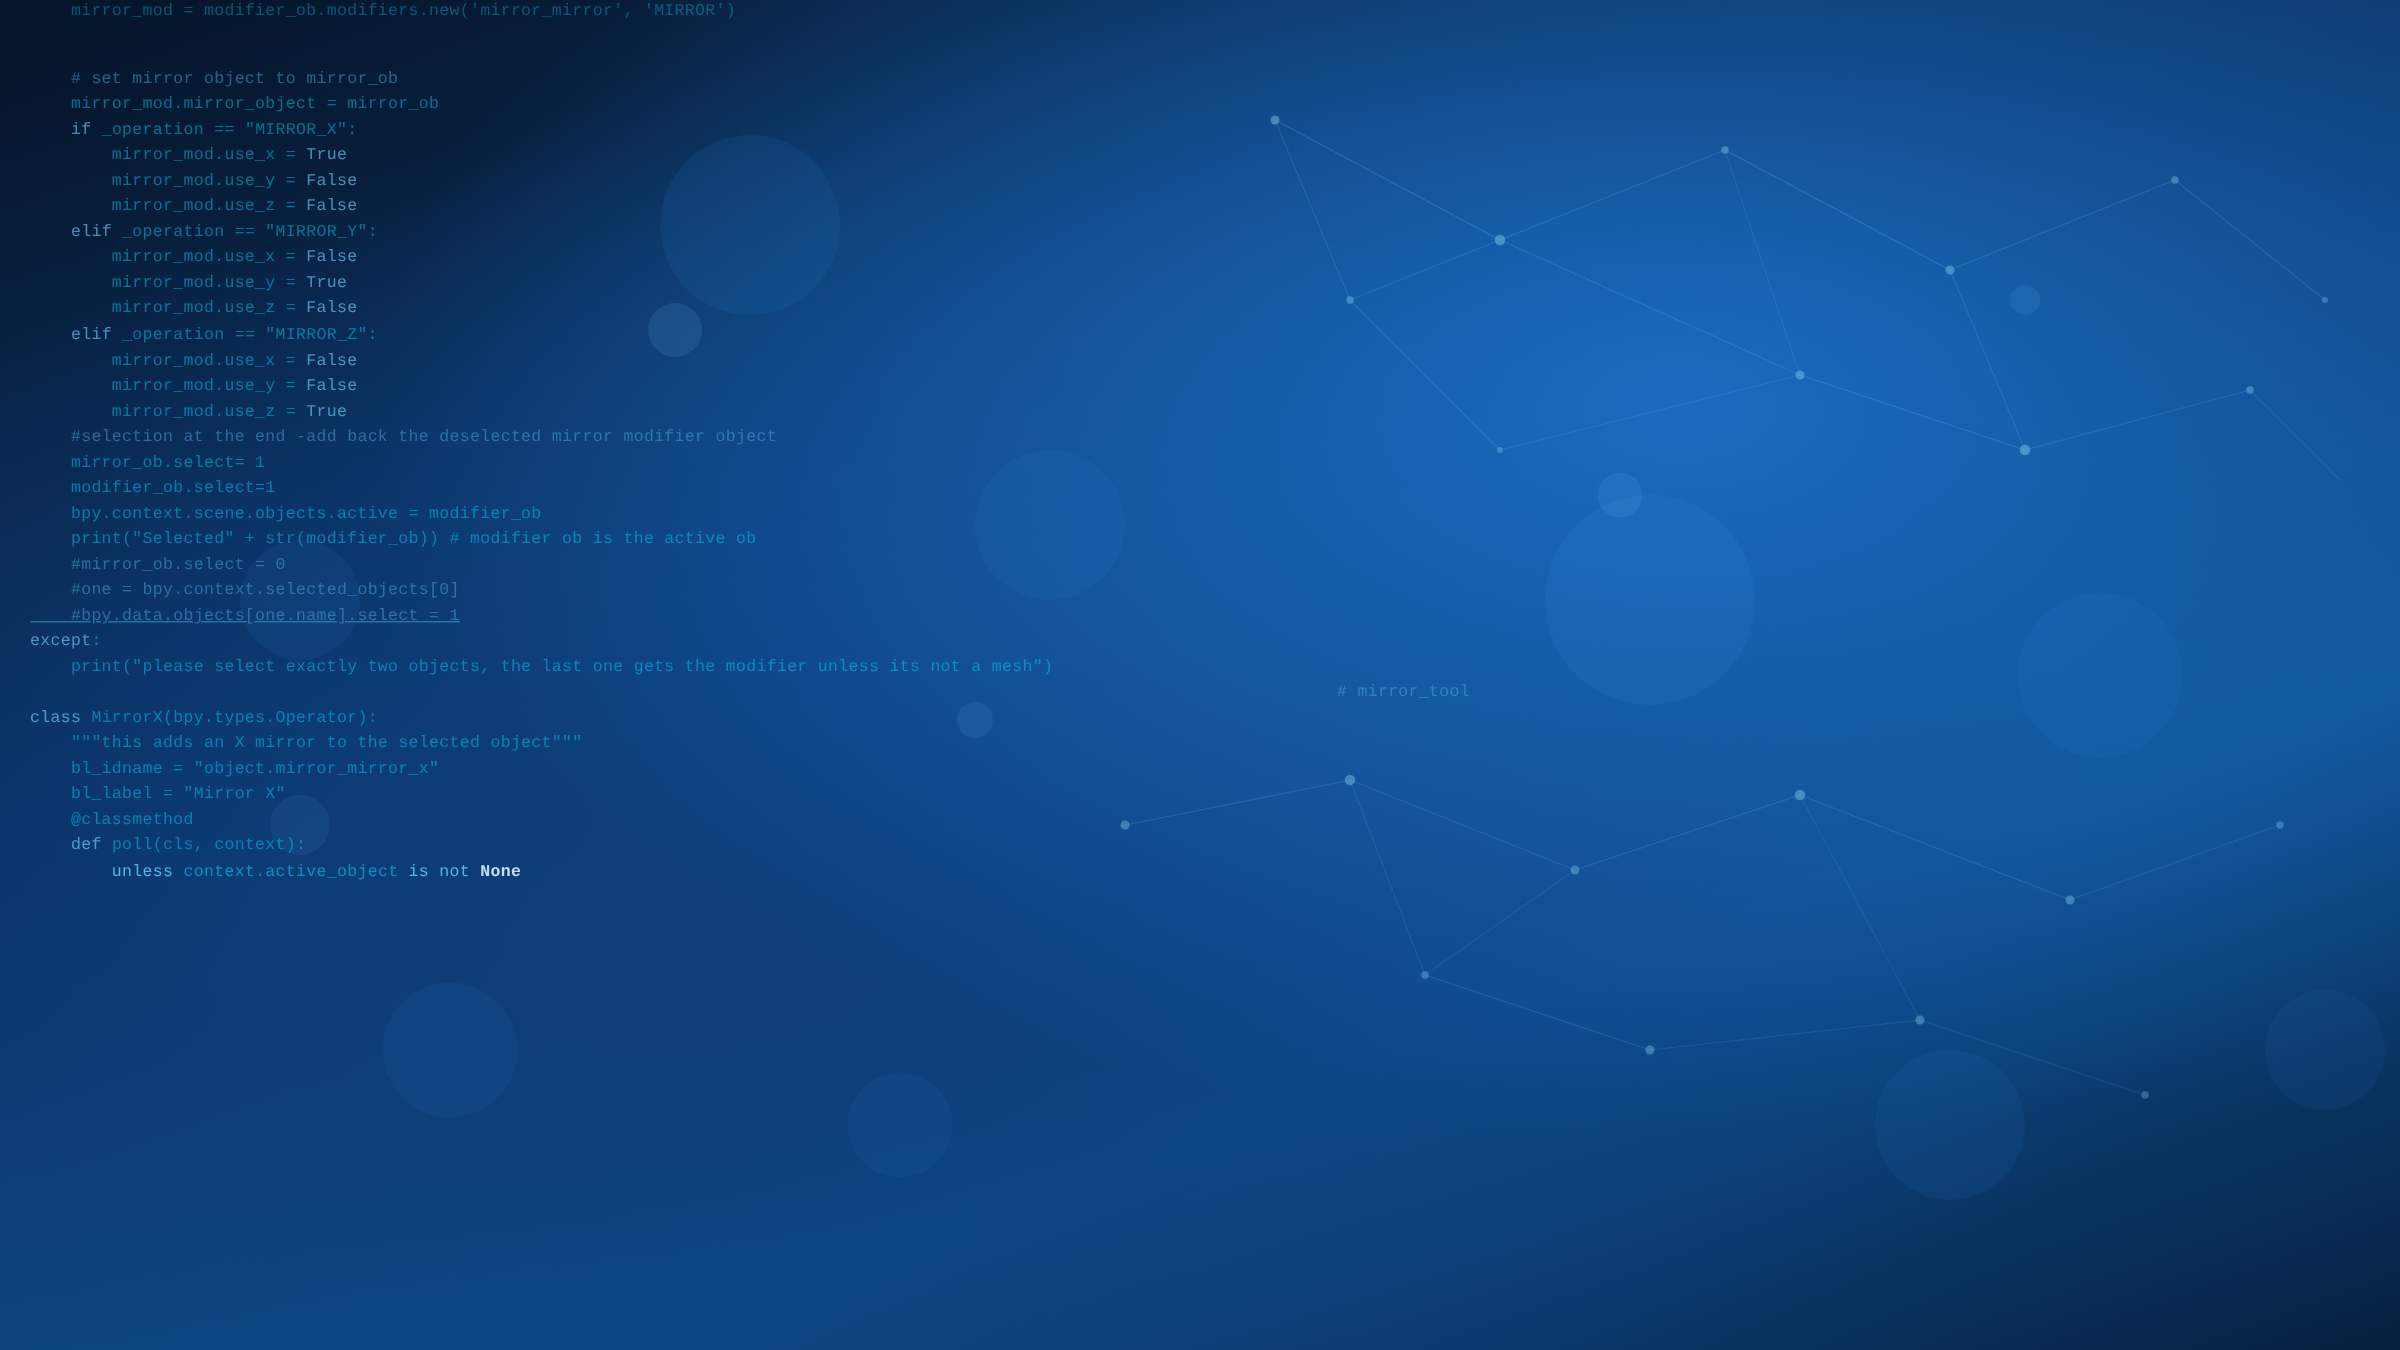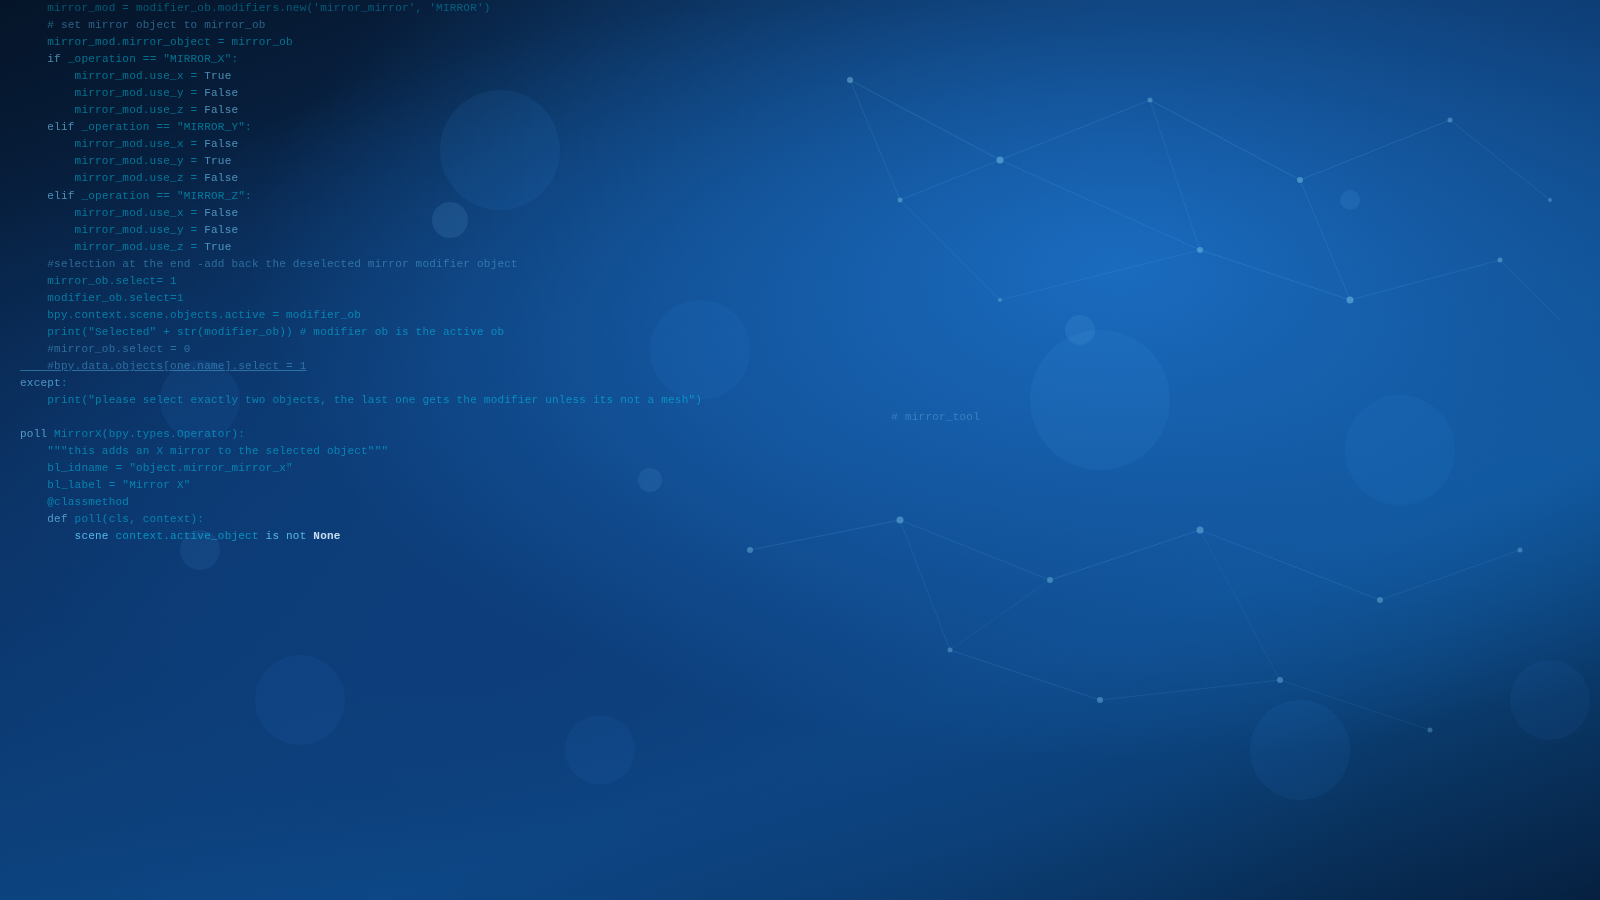--- a/index.html
+++ b/index.html
@@ -128,21 +128,21 @@
   <circle cx="450" cy="220" r="18" fill="rgba(120,200,255,0.12)"></circle>
   <circle cx="1080" cy="330" r="15" fill="rgba(120,200,255,0.11)"></circle>
   <circle cx="650" cy="480" r="12" fill="rgba(120,200,255,0.1)"></circle>
   <circle cx="1350" cy="200" r="10" fill="rgba(120,200,255,0.1)"></circle>
   <circle cx="200" cy="550" r="20" fill="rgba(100,180,255,0.09)"></circle>
 </svg>
 
 <div class="code-container">
 <div class="code-line dim">    mirror_mod = modifier_ob.modifiers.new('mirror_mirror', 'MIRROR')</div>
     <div class="code-line "></div>
-    <div class="code-line comment" style="color: rgba(80, 170, 220, 0.5);">    # set mirror object to mirror_ob</div>
+    <div class="code-line comment" style="color: rgba(80, 170, 220, 0.5); margin-top: 28px;">    # set mirror object to mirror_ob</div>
     <div class="code-line medium">    mirror_mod.mirror_object = mirror_ob</div>
     <div class="code-line "></div>
     <div class="code-line medium">    <span style="color:rgba(120,210,255,0.82)">if</span> _operation == "MIRROR_X":</div>
     <div class="code-line medium">        mirror_mod.use_x = <span style="color:rgba(120,210,255,0.82)">True</span></div>
     <div class="code-line medium">        mirror_mod.use_y = <span style="color:rgba(120,210,255,0.82)">False</span></div>
     <div class="code-line medium">        mirror_mod.use_z = <span style="color:rgba(120,210,255,0.82)">False</span></div>
     <div class="code-line medium">    <span style="color:rgba(120,210,255,0.82)">elif</span> _operation == "MIRROR_Y":</div>
     <div class="code-line medium">        mirror_mod.use_x = <span style="color:rgba(120,210,255,0.82)">False</span></div>
     <div class="code-line medium">        mirror_mod.use_y = <span style="color:rgba(120,210,255,0.82)">True</span></div>
     <div class="code-line medium">        mirror_mod.use_z = <span style="color:rgba(120,210,255,0.82)">False</span></div>
@@ -150,32 +150,33 @@
     <div class="code-line medium">        mirror_mod.use_x = <span style="color:rgba(120,210,255,0.82)">False</span></div>
     <div class="code-line medium">        mirror_mod.use_y = <span style="color:rgba(120,210,255,0.82)">False</span></div>
     <div class="code-line medium">        mirror_mod.use_z = <span style="color:rgba(120,210,255,0.82)">True</span></div>
     <div class="code-line "></div>
     <div class="code-line comment" style="color: rgba(80, 170, 220, 0.5);">    #selection at the end -add back the deselected mirror modifier object</div>
     <div class="code-line medium">    mirror_ob.select= 1</div>
     <div class="code-line medium">    modifier_ob.select=1</div>
     <div class="code-line medium">    bpy.context.scene.objects.active = modifier_ob</div>
     <div class="code-line medium">    print("Selected" + str(modifier_ob)) # modifier ob is the active ob</div>
     <div class="code-line comment" style="color: rgba(80, 170, 220, 0.5);">    #mirror_ob.select = 0</div>
+    <div class="code-line comment" style="color: rgba(80, 170, 220, 0.5);">    #one = bpy.context.selected_objects[0]</div>
     <div class="code-line comment" style="color: rgba(80, 170, 220, 0.5); text-decoration: underline;">    #bpy.data.objects[one.name].select = 1</div>
     <div class="code-line medium"><span style="color:rgba(120,210,255,0.82)">except</span>:</div>
     <div class="code-line medium">    print("please select exactly two objects, the last one gets the modifier unless its not a mesh")</div>
     <div class="code-line "></div>
     <div class="code-line comment" style="color: rgba(80, 170, 220, 0.5); text-align: right;"># mirror_tool</div>
     <div class="code-line "></div>
     <div class="code-line "></div>
     <div class="code-line "></div>
-    <div class="code-line medium"><span style="color:rgba(120,210,255,0.85)">poll</span> MirrorX(bpy.types.Operator):</div>
+    <div class="code-line medium"><span style="color:rgba(120,210,255,0.85)">class</span> MirrorX(bpy.types.Operator):</div>
     <div class="code-line medium">    """this adds an X mirror to the selected object"""</div>
     <div class="code-line medium">    bl_idname = "object.mirror_mirror_x"</div>
     <div class="code-line medium">    bl_label = "Mirror X"</div>
     <div class="code-line "></div>
     <div class="code-line medium">    @classmethod</div>
     <div class="code-line medium">    <span style="color:rgba(120,210,255,0.85)">def</span> poll(cls, context):</div>
-    <div class="code-line bright-line">        <span style="color:rgba(100,210,255,0.9)">scene</span> context.active_object <span style="color:rgba(100,210,255,0.9)">is not</span> <span style="color:rgba(220,240,255,1);font-weight:bold">None</span></div>
+    <div class="code-line bright-line">        <span style="color:rgba(100,210,255,0.9)">unless</span> context.active_object <span style="color:rgba(100,210,255,0.9)">is not</span> <span style="color:rgba(220,240,255,1);font-weight:bold">None</span></div>
     <div class="code-line "></div>
     <div class="code-line "></div>
     <div class="code-line "></div>
   </div>
 
 </body></html>

